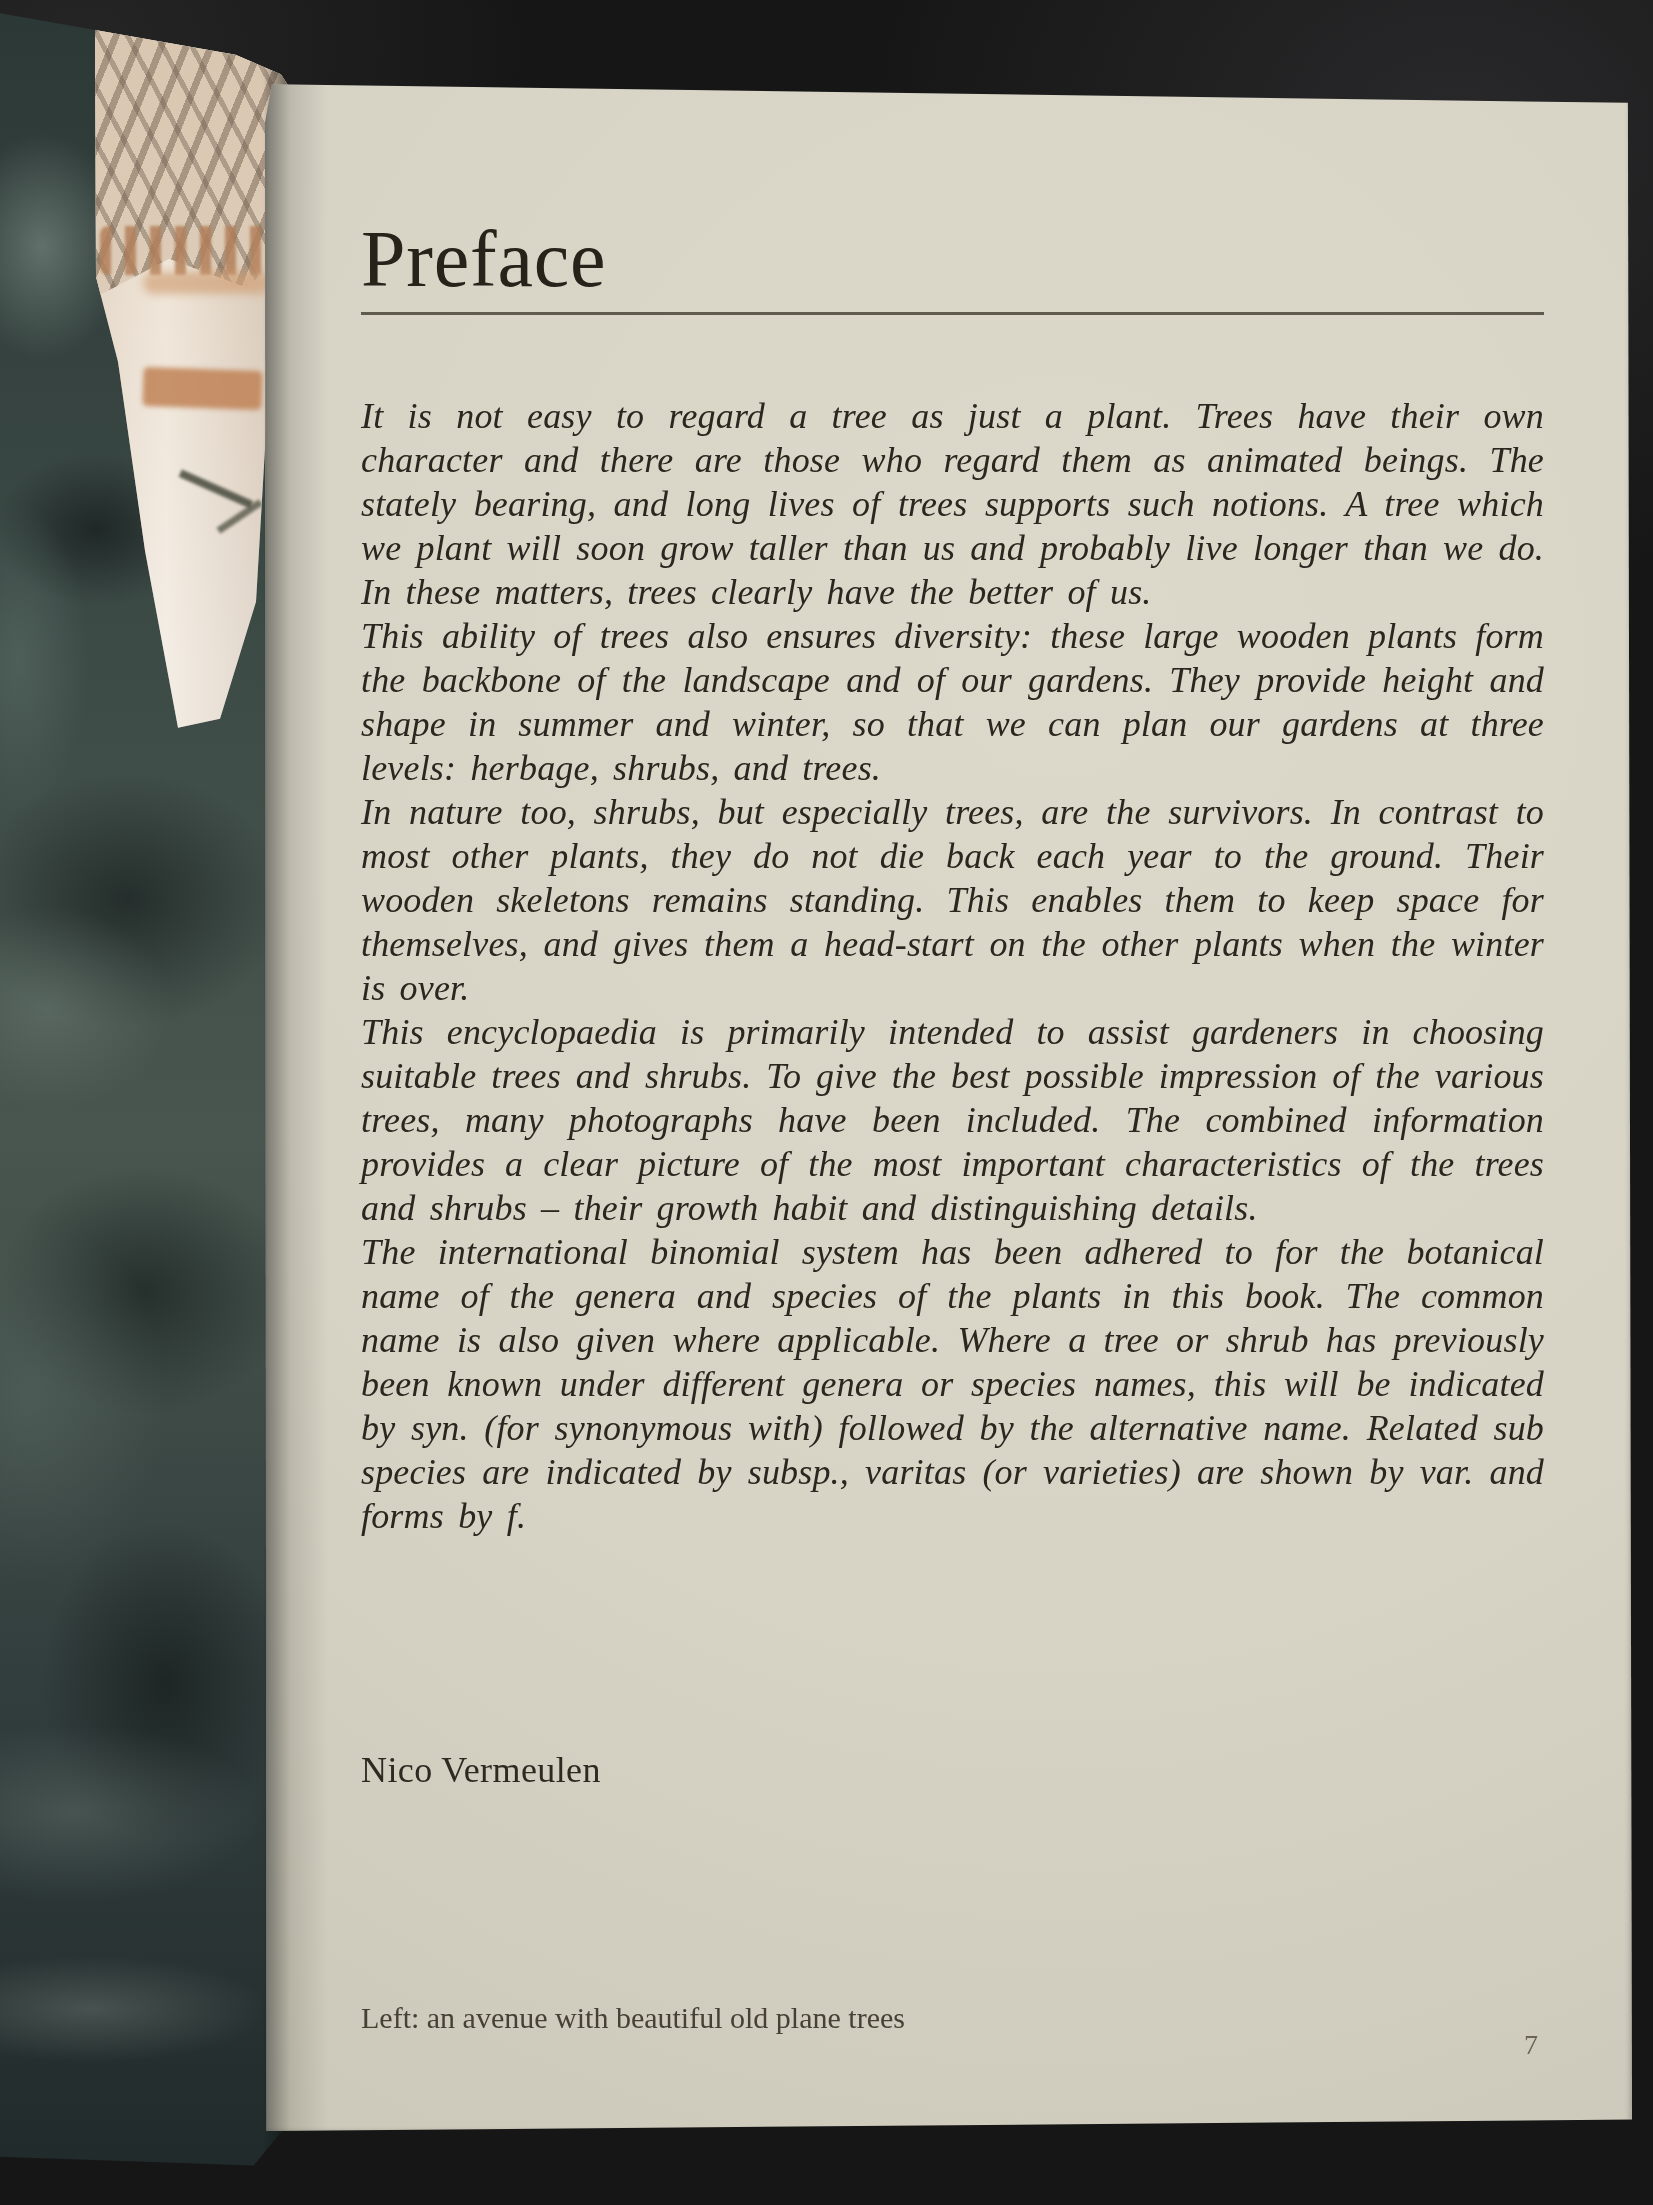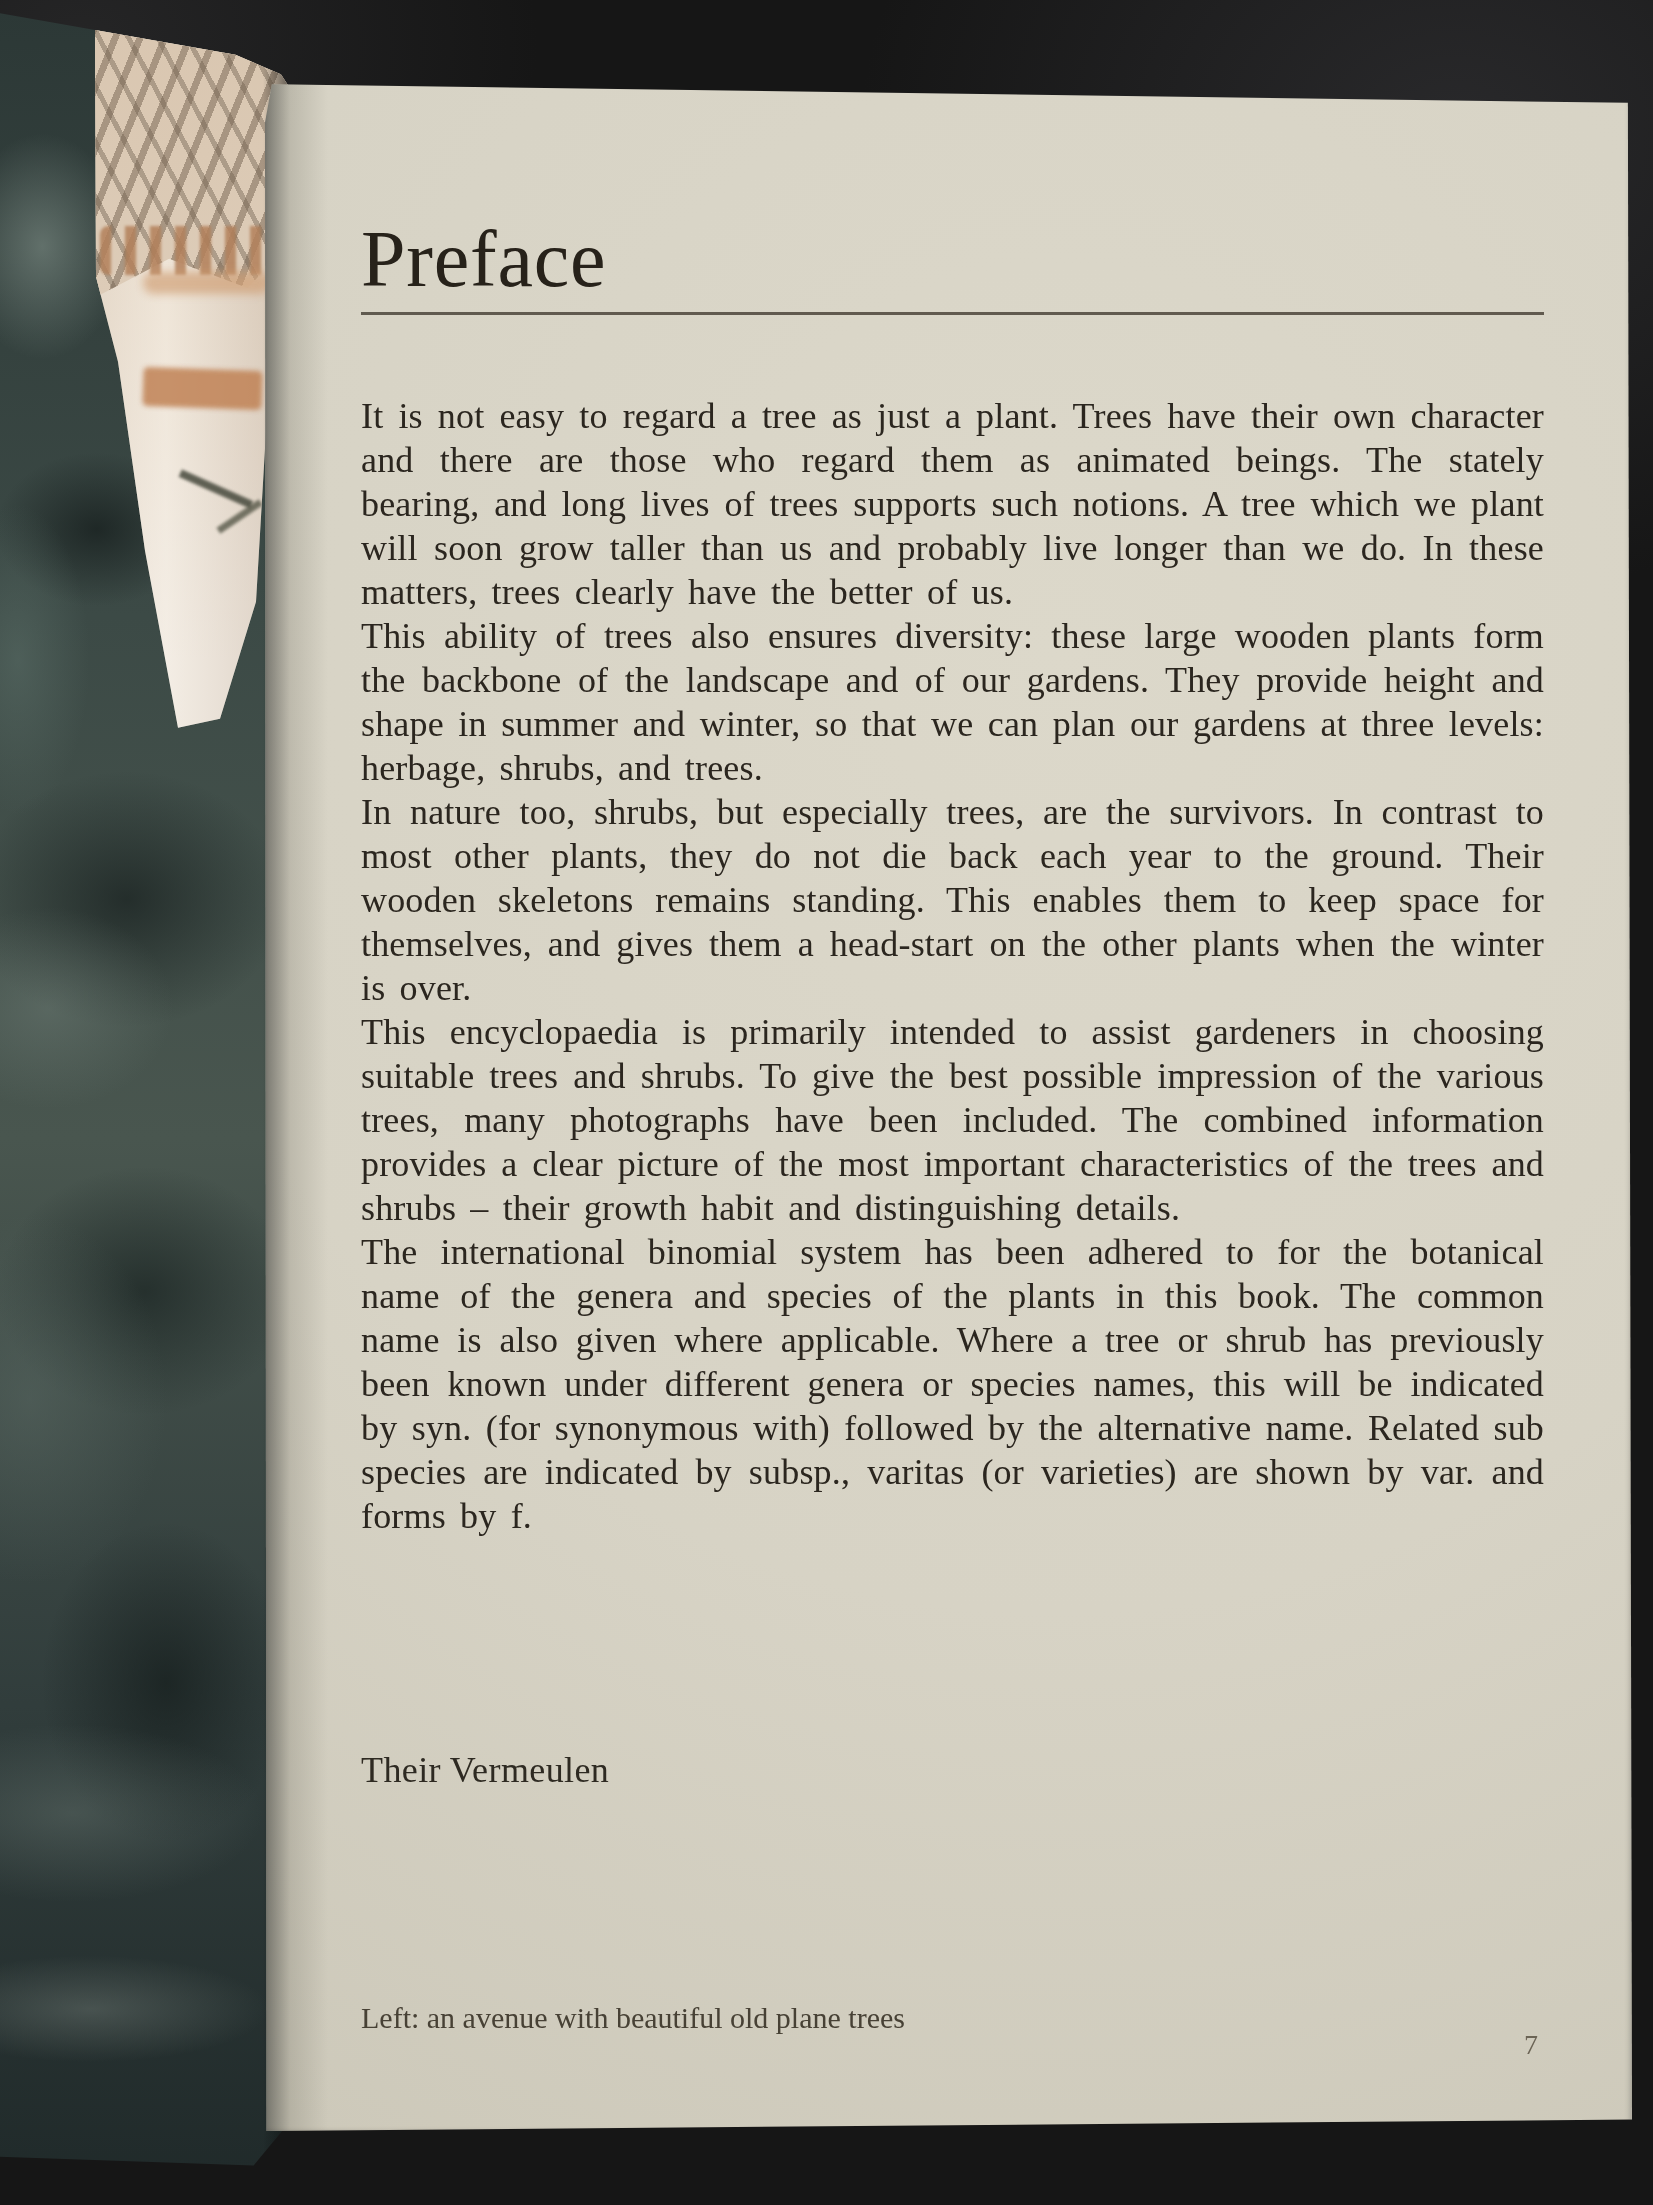--- a/index.html
+++ b/index.html
@@ -109,20 +109,21 @@
     color: #27221a; letter-spacing: 0.8px;
   }
   .title-rule {
     position: absolute; left: 96px; top: 239px;
     width: 1183px; height: 2.5px;
     background: var(--rule); opacity: .85;
   }
   .body-text {
     position: absolute; left: 96px; top: 321px; width: 1183px;
     color: var(--ink);
+    font-style: italic;
     font-size: 36px; line-height: 44px;
     word-spacing: 0.14em; letter-spacing: 0.005em;
   }
   .body-text p { text-align: justify; }
   .author {
     position: absolute; left: 96px; top: 1676px;
     font-size: 36px; color: #2e2a22; letter-spacing: 0.4px;
   }
   .photo-caption {
     position: absolute; left: 96px; top: 1928px;
@@ -158,19 +159,19 @@
     <div class="title-rule"></div>
 
     <div class="body-text">
       <p>It is not easy to regard a tree as just a plant. Trees have their own character and there are those who regard them as animated beings. The stately bearing, and long lives of trees supports such notions. A tree which we plant will soon grow taller than us and probably live longer than we do. In these matters, trees clearly have the better of us.</p>
       <p>This ability of trees also ensures diversity: these large wooden plants form the backbone of the landscape and of our gardens. They provide height and shape in summer and winter, so that we can plan our gardens at three levels: herbage, shrubs, and trees.</p>
       <p>In nature too, shrubs, but especially trees, are the survivors. In contrast to most other plants, they do not die back each year to the ground. Their wooden skeletons remains standing. This enables them to keep space for themselves, and gives them a head-start on the other plants when the winter is over.</p>
       <p>This encyclopaedia is primarily intended to assist gardeners in choosing suitable trees and shrubs. To give the best possible impression of the various trees, many photographs have been included. The combined information provides a clear picture of the most important characteristics of the trees and shrubs – their growth habit and distinguishing details.</p>
       <p>The international binomial system has been adhered to for the botanical name of the genera and species of the plants in this book. The common name is also given where applicable. Where a tree or shrub has previously been known under different genera or species names, this will be indicated by syn. (for synonymous with) followed by the alternative name. Related sub species are indicated by subsp., varitas (or varieties) are shown by var. and forms by f.</p>
     </div>
 
-    <div class="author">Their Vermeulen</div>
+    <div class="author">Nico Vermeulen</div>
     <div class="photo-caption">Left: an avenue with beautiful old plane trees</div>
     <div class="page-number">7</div>
   </div>
 
 </div>
 
 
 </body></html>

